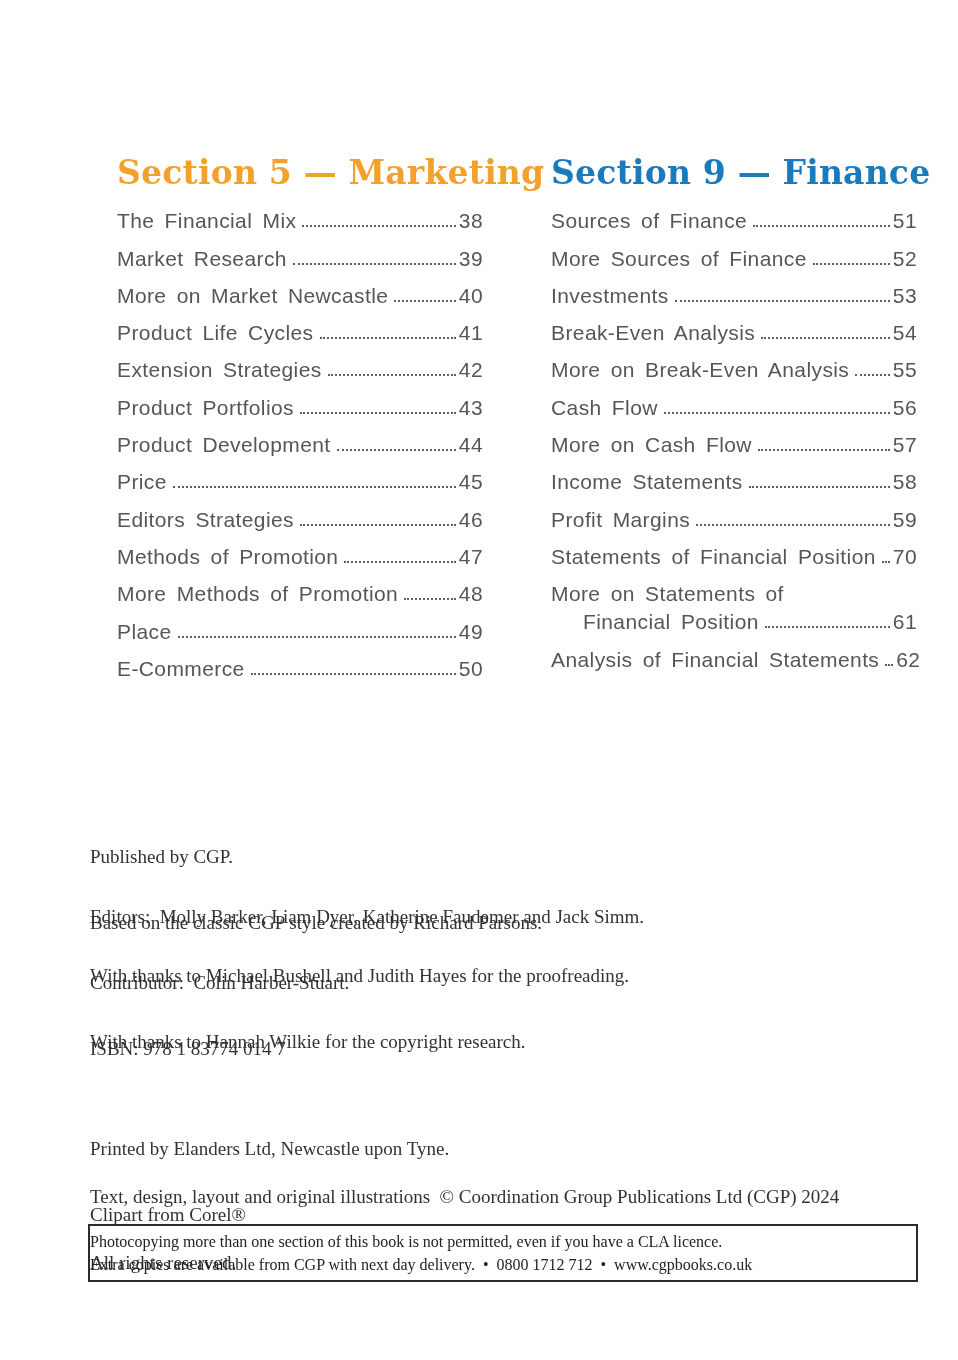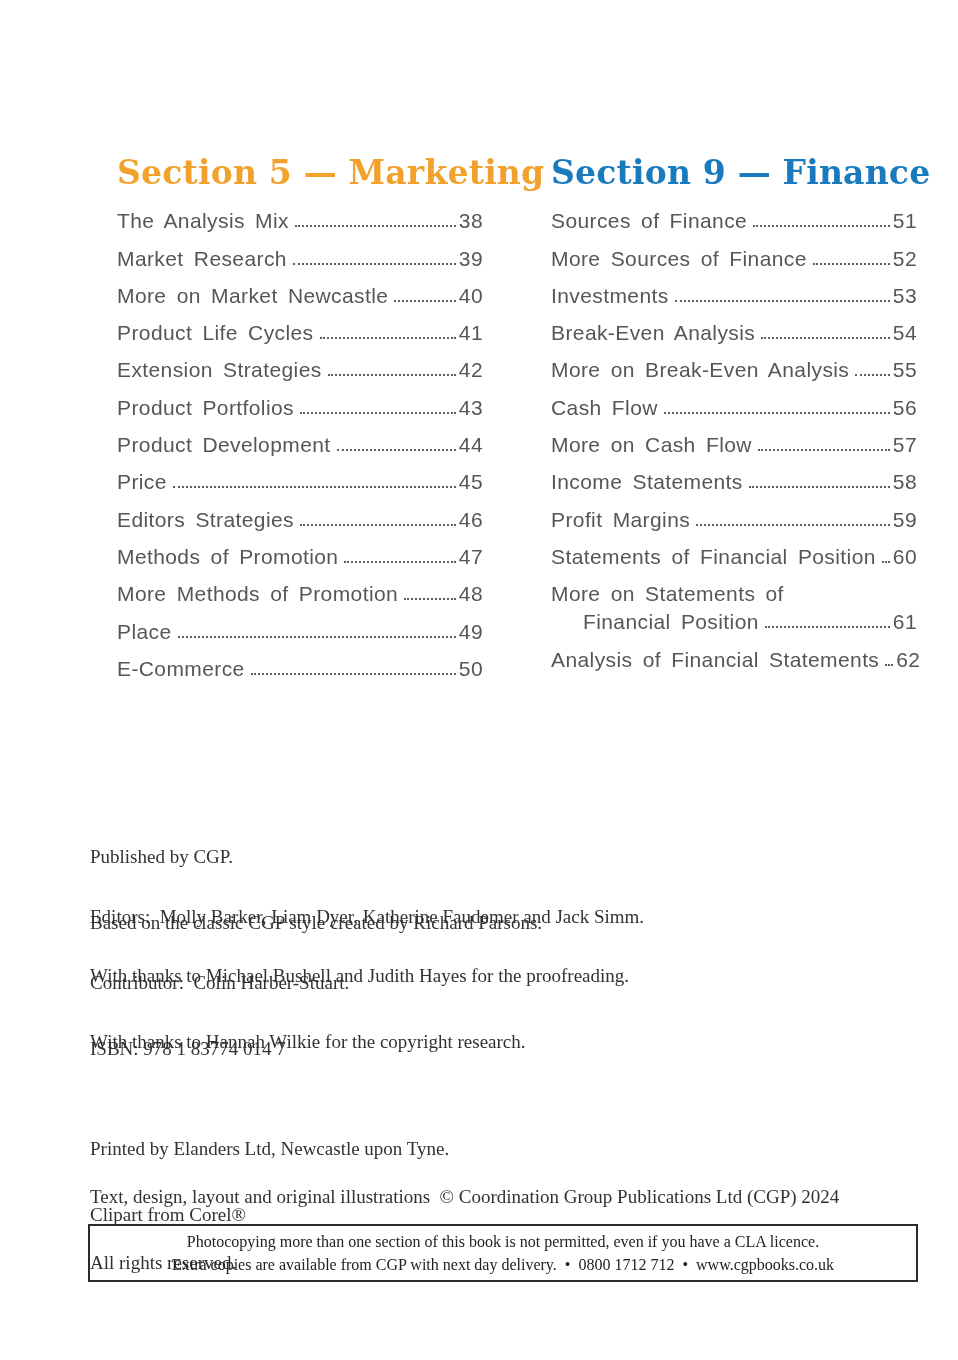--- a/index.html
+++ b/index.html
@@ -74,38 +74,38 @@
     position: absolute;
     left: 88px;
     top: 1224px;
     width: 830px;
     height: 58px;
     box-sizing: border-box;
     border: 2px solid #2b2b2b;
     display: flex;
     flex-direction: column;
     justify-content: center;
-    text-align: center;
+    text-align: left;
     font-family: "Liberation Serif", serif;
     font-size: 16px;
     line-height: 23px;
     color: #222222;
     white-space: pre-wrap;
   }
 </style>
 </head>
 <body>
 
 <div id="page">
 
   <div id="toc">
       <div class="toc-col c0">
         <h2 class="toc-heading" style="color: rgb(242, 162, 44);">Section 5 — Marketing</h2>
         <div class="toc-row">
-          <span class="toc-title">The Analysis Mix</span>
+          <span class="toc-title">The Financial Mix</span>
           <span class="toc-dots"></span>
           <span class="toc-page">38</span>
         </div>
         <div class="toc-row">
           <span class="toc-title">Market Research</span>
           <span class="toc-dots"></span>
           <span class="toc-page">39</span>
         </div>
         <div class="toc-row">
           <span class="toc-title">More on Market Newcastle</span>
@@ -206,21 +206,21 @@
           <span class="toc-page">58</span>
         </div>
         <div class="toc-row">
           <span class="toc-title">Profit Margins</span>
           <span class="toc-dots"></span>
           <span class="toc-page">59</span>
         </div>
         <div class="toc-row">
           <span class="toc-title">Statements of Financial Position</span>
           <span class="toc-dots"></span>
-          <span class="toc-page">60</span>
+          <span class="toc-page">70</span>
         </div>
         <div class="toc-row noleader">
           <span class="toc-title">More on Statements of</span>
         </div>
         <div class="toc-row cont">
           <span class="toc-title">Financial Position</span>
           <span class="toc-dots"></span>
           <span class="toc-page">61</span>
         </div>
         <div class="toc-row">

